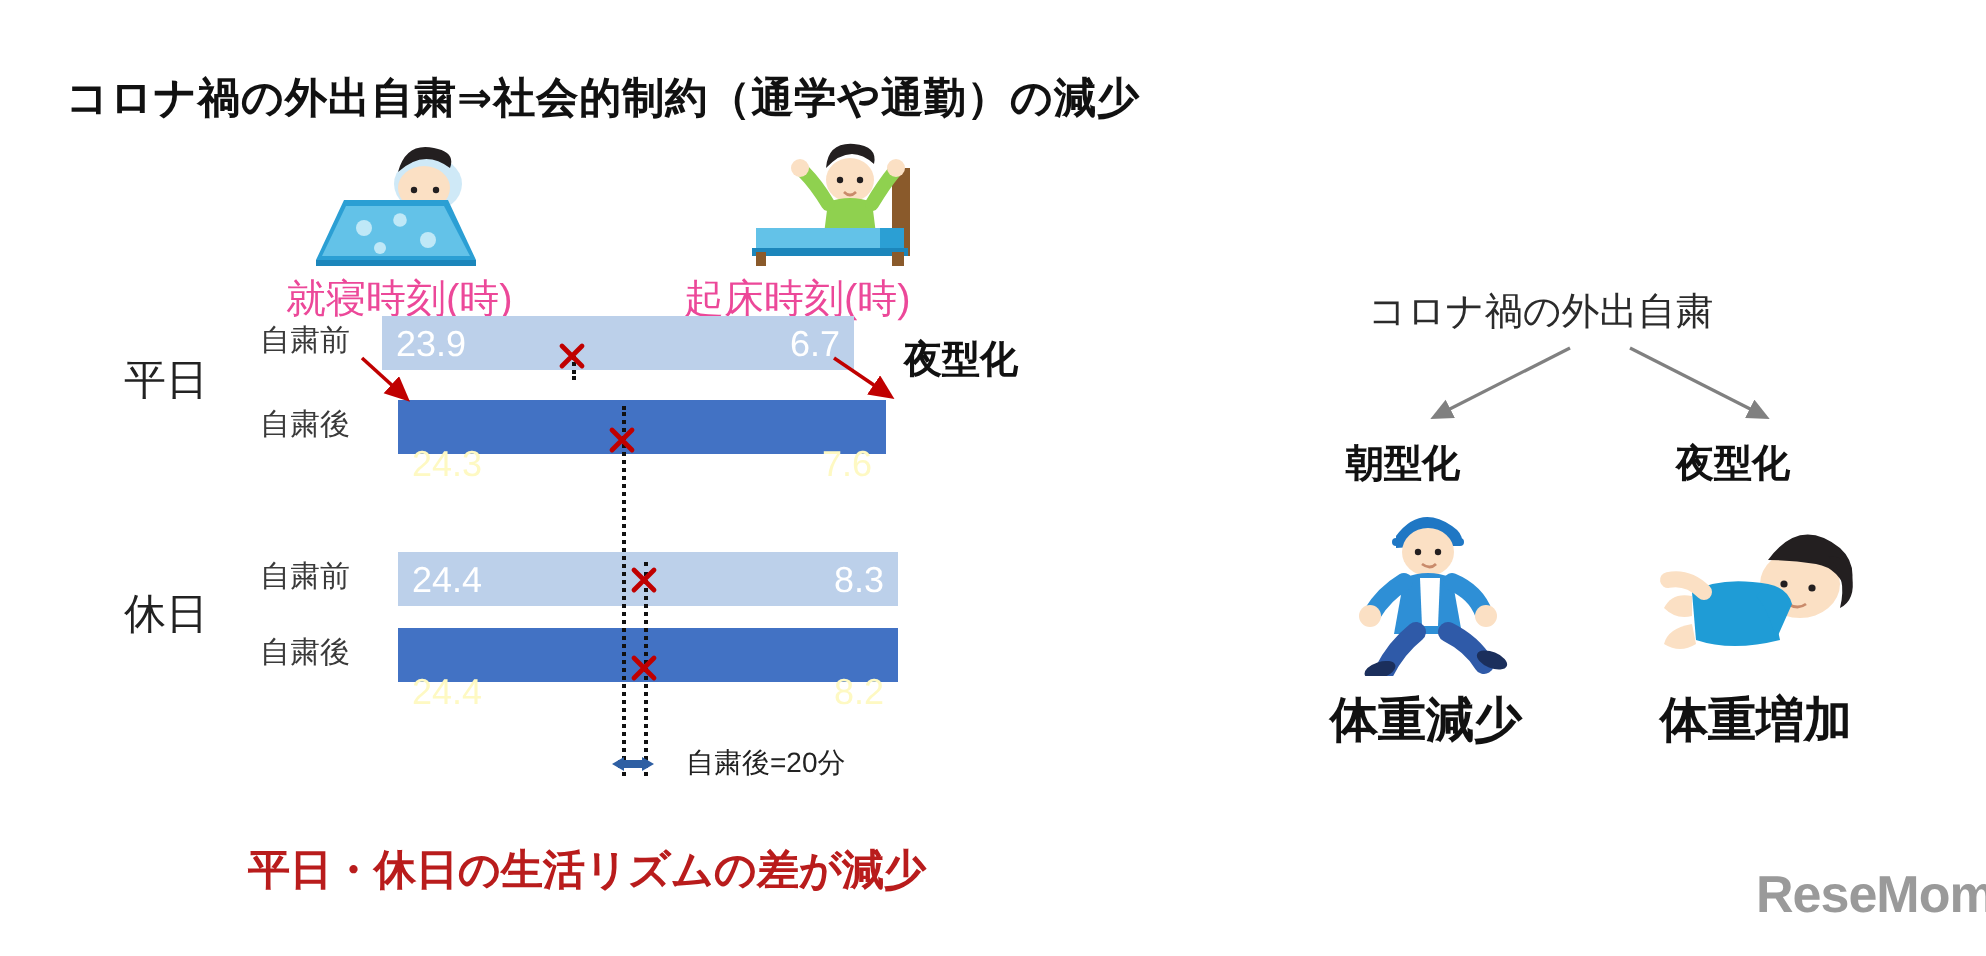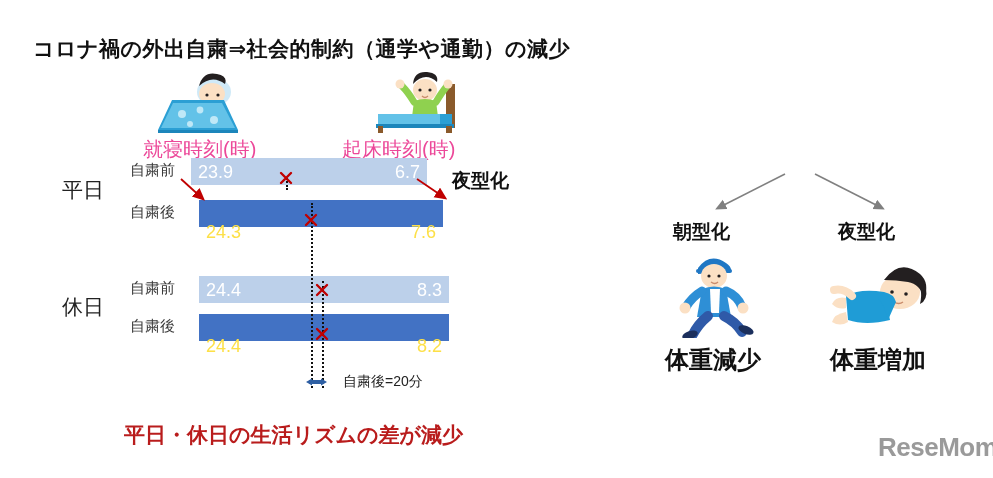--- a/index.html
+++ b/index.html
@@ -28,21 +28,21 @@
   
   .rowlabel{font-size:15px;color:#3a3a3a;white-space:nowrap;}
 
   
   .bar{height:27px;border-radius:0;display:flex;align-items:center;
        justify-content:space-between;box-sizing:border-box;padding:0 7px;}
   .bar.light{background:#bcd0ea;text-align:right;}
   .bar.dark{background:#4272c4;}
   .bar .v{font-size:18px;line-height:1;}
   .bar.light .v{color:#ffffff;}
-  .bar.dark .v{color:#fde047;margin-top:36px;}
+  .bar.dark .v{color:#fef9c3;margin-top:36px;}
 
   
   .guide{width:0;border-left:2px dotted #111;}
 
   
   .xmark{width:14px;height:14px;}
   .xmark svg{display:block;}
 
   
   .redarrow{pointer-events:none;}
@@ -194,20 +194,21 @@
     <svg width="21" height="12">
       <line x1="3" y1="6" x2="18" y2="6" stroke="#2e5fa3" stroke-width="4"></line>
       <path d="M0,6 L6,2.5 L6,9.5 z" fill="#2e5fa3"></path>
       <path d="M21,6 L15,2.5 L15,9.5 z" fill="#2e5fa3"></path>
     </svg>
     <span class="legendtext">自粛後=20分</span>
   </div>
 
   <div class="abs bottomcap" style="left:124px;top:421px;">平日・休日の生活リズムの差が減少</div>
 
+  <div class="abs rp-title" style="left:684px;top:143px;">コロナ禍の外出自粛</div>
 
   <svg class="abs" style="left:700px;top:172px;" width="200" height="46">
     <defs>
       <marker id="gah" markerWidth="7" markerHeight="7" refX="5" refY="3.2" orient="auto">
         <path d="M0,0 L7,3.2 L0,6.4 z" fill="#808080"></path>
       </marker>
     </defs>
     <line x1="85" y1="2" x2="18" y2="36" stroke="#808080" stroke-width="1.6" marker-end="url(#gah)"></line>
     <line x1="115" y1="2" x2="182" y2="36" stroke="#808080" stroke-width="1.6" marker-end="url(#gah)"></line>
   </svg>

